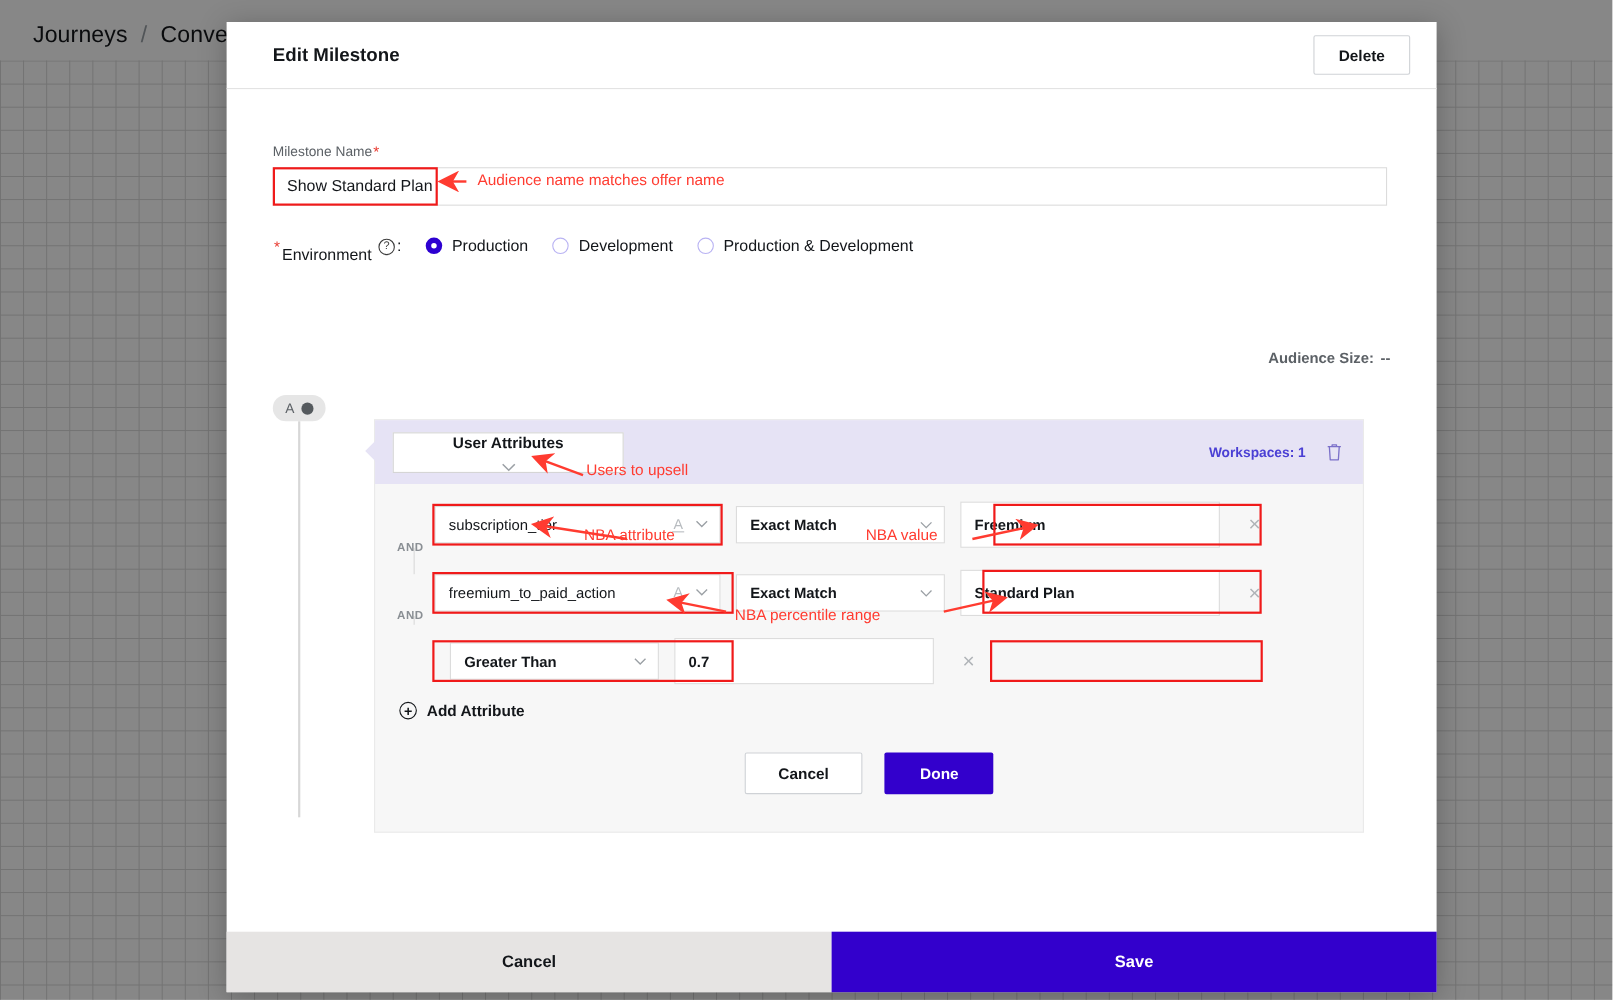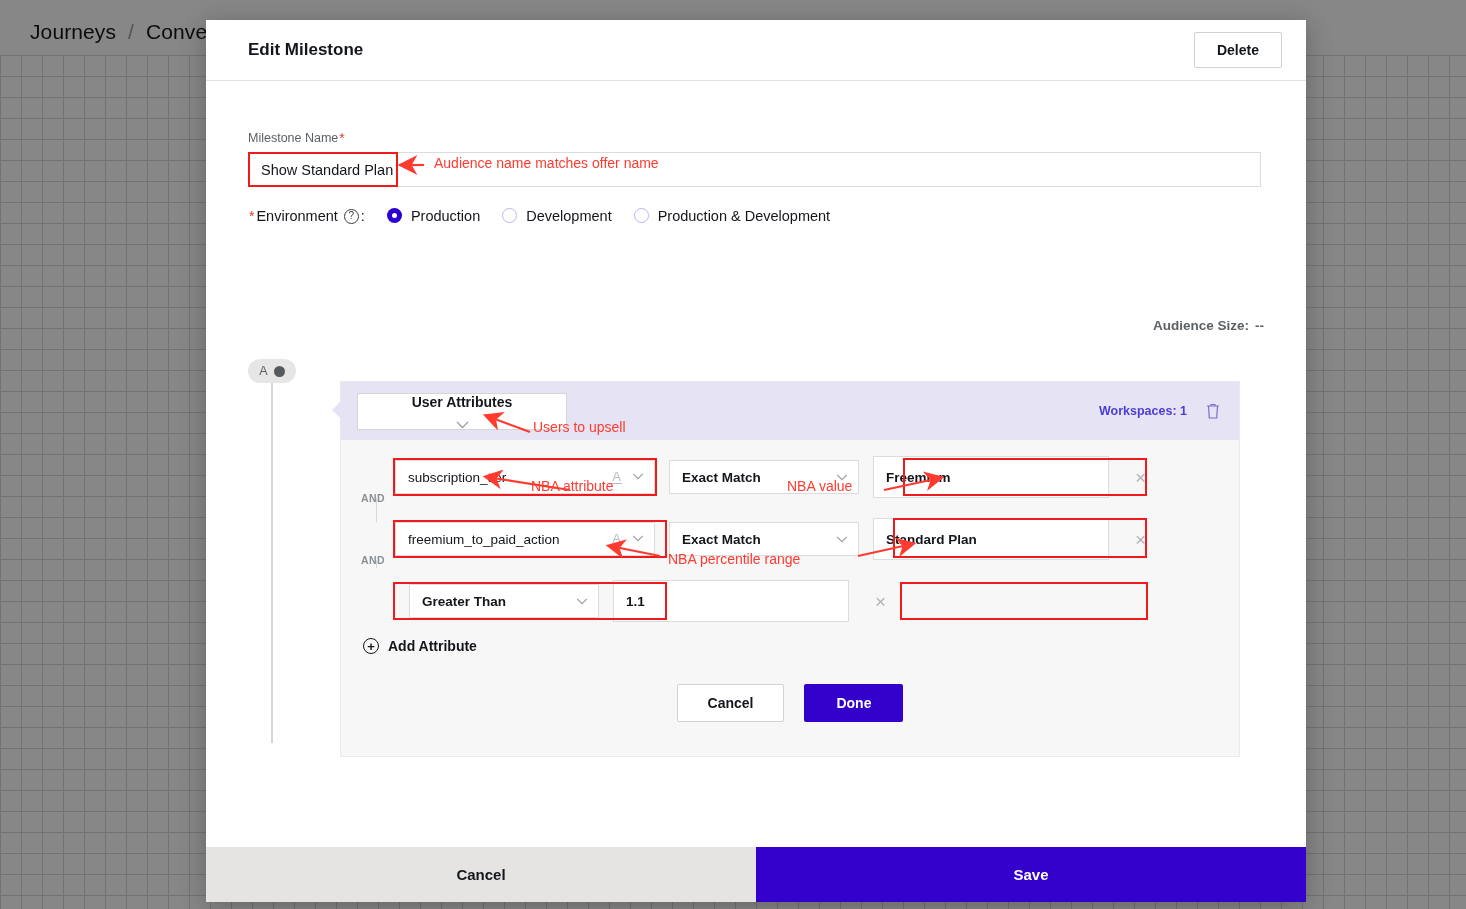--- a/index.html
+++ b/index.html
@@ -65,21 +65,21 @@
     font-family:inherit; font-size:14.5px; color:#13161a;
     padding:0 12px;
   }
   .hl-name {
     position:absolute; left:0; top:0; width:150px; height:35px;
     border:2px solid #f01a1a; pointer-events:none;
   }
 
   
   .env-row { display:flex; align-items:center; margin-top:21px; font-size:14.5px; color:#13161a; }
-  .env-label { font-weight:normal; }
+  .env-label { font-weight:normal;margin-top:16px; }
   .qmark {
     display:inline-flex; align-items:center; justify-content:center;
     width:15px; height:15px; border:1.2px solid #3c3c3c; border-radius:50%;
     font-size:10px; color:#3c3c3c; margin:0 2px 0 6px; line-height:1;
   }
   .radio-item { display:flex; align-items:flex-start; margin-left:22px; cursor:pointer; }
   .radio {
     width:15px; height:15px; border-radius:50%;
     border:1.5px solid #b9b3f3; background:#fff;
     margin-right:9px; flex:0 0 15px;
@@ -342,21 +342,21 @@
               <div class="and-text" style="top:-24px">AND</div>
             </div>
             <div class="cond-row">
               <div class="op-field">
                 <span>Greater Than</span>
                 <svg class="chev" width="12" height="7" viewBox="0 0 13 8">
                     <path d="M1 1 L6.5 6.5 L12 1" fill="none" stroke="#9ba0a5" stroke-width="1.4"></path>
                   </svg>
               </div>
               <div class="val-field">
-                <span>1.1</span>
+                <span>0.7</span>
               </div>
               <span class="x-btn">×</span>
               <div class="hl" style="left:-2px;top:4px;width:274px;height:38px"></div>
               <div class="hl" style="left:505px;top:4px;width:248px;height:38px"></div>
             </div>
           </div>
 
           <div class="add-attr">
             <span class="plus-circ">+</span>
             <span>Add Attribute</span>

